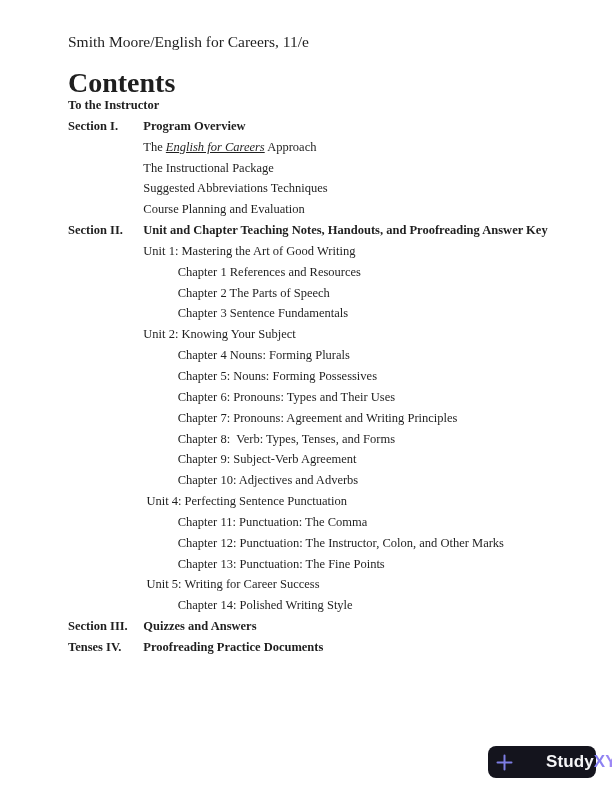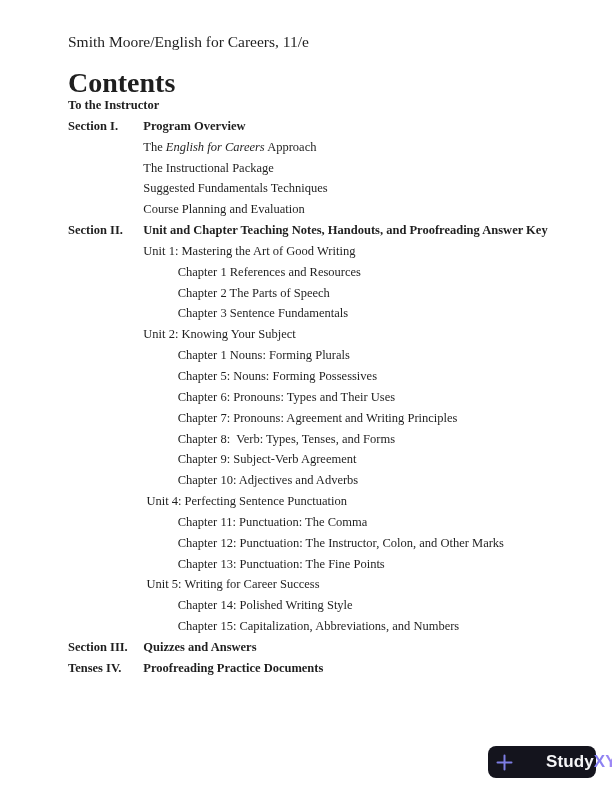--- a/index.html
+++ b/index.html
@@ -56,21 +56,21 @@
     width: 75.3px;
     flex: 0 0 75.3px;
   }
   .toc-row.level-sub .toc-title {
     padding-left: 75.3px;
   }
   .toc-row.level-chapter .toc-title {
     padding-left: 109.7px;
   }
   .toc-title { white-space: pre; }
-  .italic { font-style: italic; }
+  .italic { font-style: italic; text-decoration: underline; }
 
   .logo-badge {
     position: absolute;
     left: 488px;
     top: 746px;
     width: 108px;
     height: 32px;
     background: #14141d;
     border-radius: 8px;
     display: flex;
@@ -107,42 +107,41 @@
 
   <div class="doc-header">Smith Moore/English for Careers, 11/e</div>
 
   <h1 class="doc-title">Contents</h1>
 
   <div class="toc">
       <div class="toc-row level-intro"><span class="toc-title"><span>To the Instructor</span></span></div>
       <div class="toc-row level-section"><span class="toc-label">Section I.</span><span class="toc-title"><span>Program Overview</span></span></div>
       <div class="toc-row level-sub"><span class="toc-title"><span>The </span><span class="italic">English for Careers</span><span> Approach</span></span></div>
       <div class="toc-row level-sub"><span class="toc-title"><span>The Instructional Package</span></span></div>
-      <div class="toc-row level-sub"><span class="toc-title"><span>Suggested Fundamentals Techniques</span></span></div>
+      <div class="toc-row level-sub"><span class="toc-title"><span>Suggested Abbreviations Techniques</span></span></div>
       <div class="toc-row level-sub"><span class="toc-title"><span>Course Planning and Evaluation</span></span></div>
       <div class="toc-row level-section"><span class="toc-label">Section II.</span><span class="toc-title"><span>Unit and Chapter Teaching Notes, Handouts, and Proofreading Answer Key</span></span></div>
       <div class="toc-row level-sub"><span class="toc-title"><span>Unit 1: Mastering the Art of Good Writing</span></span></div>
       <div class="toc-row level-chapter"><span class="toc-title"><span>Chapter 1 References and Resources</span></span></div>
       <div class="toc-row level-chapter"><span class="toc-title"><span>Chapter 2 The Parts of Speech</span></span></div>
       <div class="toc-row level-chapter"><span class="toc-title"><span>Chapter 3 Sentence Fundamentals</span></span></div>
       <div class="toc-row level-sub"><span class="toc-title"><span>Unit 2: Knowing Your Subject</span></span></div>
-      <div class="toc-row level-chapter"><span class="toc-title"><span>Chapter 1 Nouns: Forming Plurals</span></span></div>
+      <div class="toc-row level-chapter"><span class="toc-title"><span>Chapter 4 Nouns: Forming Plurals</span></span></div>
       <div class="toc-row level-chapter"><span class="toc-title"><span>Chapter 5: Nouns: Forming Possessives</span></span></div>
       <div class="toc-row level-chapter"><span class="toc-title"><span>Chapter 6: Pronouns: Types and Their Uses</span></span></div>
       <div class="toc-row level-chapter"><span class="toc-title"><span>Chapter 7: Pronouns: Agreement and Writing Principles</span></span></div>
       <div class="toc-row level-chapter"><span class="toc-title"><span>Chapter 8:  Verb: Types, Tenses, and Forms</span></span></div>
       <div class="toc-row level-chapter"><span class="toc-title"><span>Chapter 9: Subject-Verb Agreement</span></span></div>
       <div class="toc-row level-chapter"><span class="toc-title"><span>Chapter 10: Adjectives and Adverbs</span></span></div>
       <div class="toc-row level-sub"><span class="toc-title"><span> Unit 4: Perfecting Sentence Punctuation</span></span></div>
       <div class="toc-row level-chapter"><span class="toc-title"><span>Chapter 11: Punctuation: The Comma</span></span></div>
       <div class="toc-row level-chapter"><span class="toc-title"><span>Chapter 12: Punctuation: The Instructor, Colon, and Other Marks</span></span></div>
       <div class="toc-row level-chapter"><span class="toc-title"><span>Chapter 13: Punctuation: The Fine Points</span></span></div>
       <div class="toc-row level-sub"><span class="toc-title"><span> Unit 5: Writing for Career Success</span></span></div>
       <div class="toc-row level-chapter"><span class="toc-title"><span>Chapter 14: Polished Writing Style</span></span></div>
-      <div class="toc-row level-chapter"><span class="toc-title"><span>Chapter 15: Capitalization, Abbreviations, and Numbers</span></span></div>
       <div class="toc-row level-section"><span class="toc-label">Section III.</span><span class="toc-title"><span>Quizzes and Answers</span></span></div>
       <div class="toc-row level-section"><span class="toc-label">Tenses IV.</span><span class="toc-title"><span>Proofreading Practice Documents</span></span></div>
     </div>
 
   <div class="logo-badge">
     <span class="logo-plus">
       <svg viewBox="0 0 17 17" width="17" height="17" aria-hidden="true">
         <path d="M8.5 1.5 V15.5 M1.5 8.5 H15.5" stroke="#7d7de4" stroke-width="2" stroke-linecap="round" fill="none"></path>
       </svg>
     </span>

